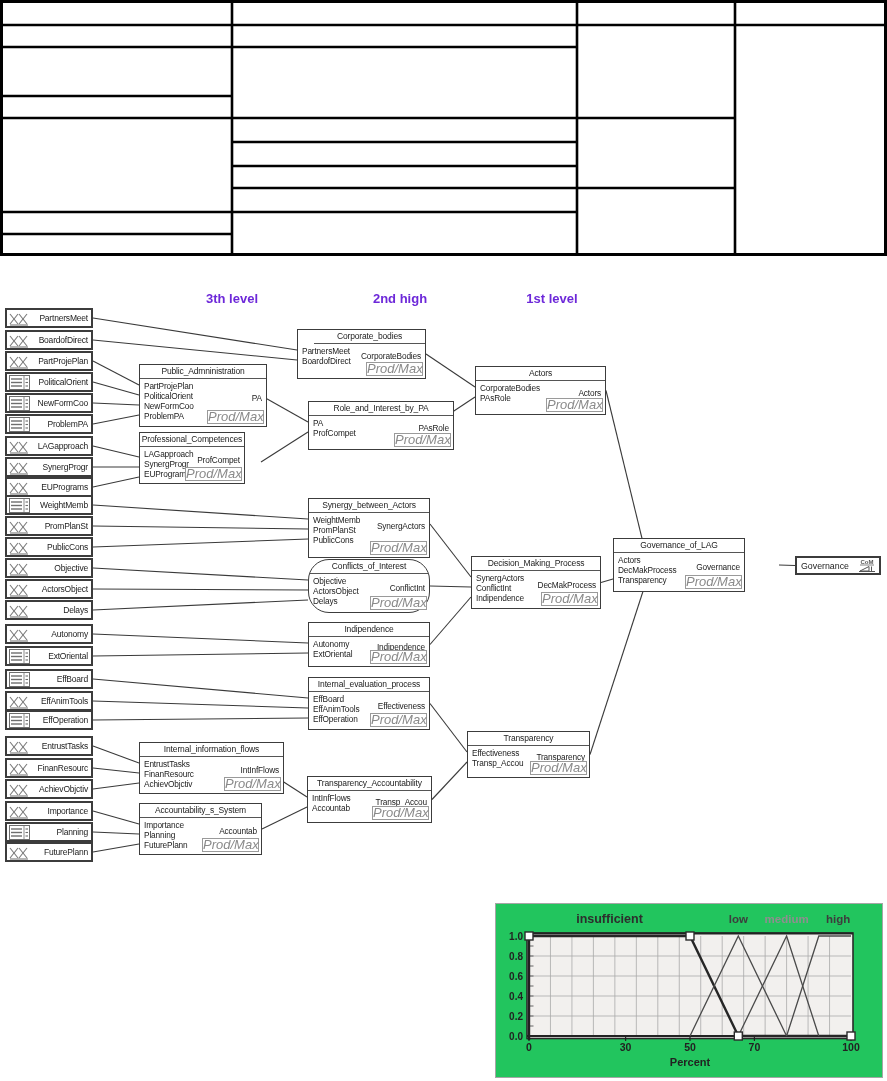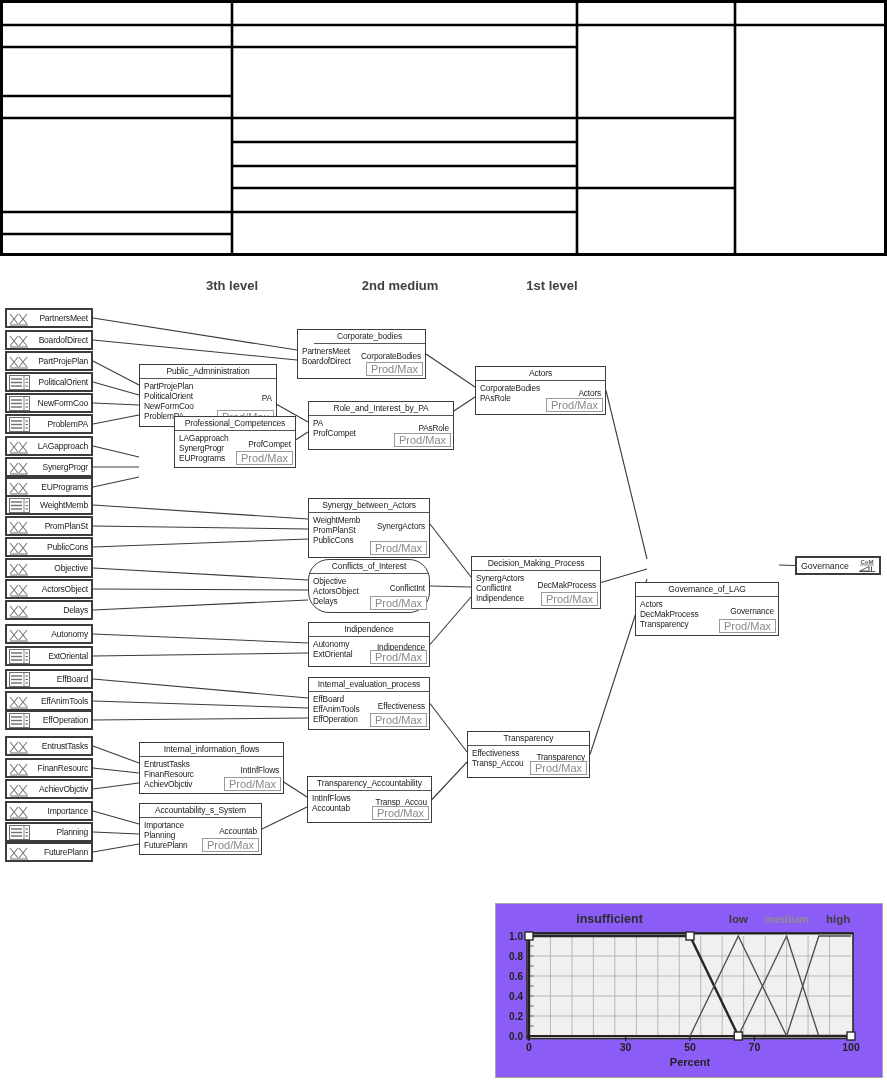--- a/index.html
+++ b/index.html
@@ -1,42 +1,42 @@
 <!DOCTYPE html>
 <html><head>
 <meta charset="utf-8">
 <style>
   html,body{margin:0;padding:0;background:#fff;}
   #page{position:relative;width:887px;height:1081px;background:#fff;overflow:hidden;
         font-family:"Liberation Sans",sans-serif;color:#1e1e1e;}
   svg{display:block;}
   .abs{position:absolute;}
   
-  .level-label{position:absolute;font-size:13px;font-weight:bold;color:#404040;white-space:nowrap;transform:translateX(-50%);}
+  .level-label{position:absolute;font-size:13px;font-weight:bold;color:#6d28d9;white-space:nowrap;transform:translateX(-50%);margin-top:13px;}
   
   .input-var{position:absolute;width:88px;height:20px;border:2px solid #3c3c3c;background:#fff;
              box-sizing:border-box;display:flex;align-items:center;z-index:2;}
   .iv-icon{flex:0 0 24px;height:16px;display:flex;align-items:center;justify-content:center;}
   .iv-label{flex:1;text-align:right;font-size:8.5px;letter-spacing:-0.2px;padding-right:3px;white-space:nowrap;color:#222;}
   
   .rule-block{position:absolute;border:1.6px solid #3c3c3c;background:#fff;box-sizing:border-box;z-index:2;}
   .rb-title{height:13px;border-bottom:1.2px solid #555;font-size:8.5px;letter-spacing:-0.15px;
             text-align:center;line-height:13px;white-space:nowrap;overflow:hidden;color:#222;}
   .rb-in{position:absolute;left:4px;top:16px;font-size:8.3px;letter-spacing:-0.15px;line-height:10px;
          white-space:nowrap;color:#222;}
   .rb-out{position:absolute;right:4px;font-size:8.3px;letter-spacing:-0.15px;white-space:nowrap;color:#222;}
   .rb-op{position:absolute;right:2px;bottom:2px;border:1.2px solid #9a9a9a;background:#fff;
-         font-size:11px;color:#8a8a8a;text-align:center;line-height:12px;height:12px;width:55px;}
+         font-size:13px;color:#8a8a8a;text-align:left;line-height:12px;height:12px;width:55px;font-style:italic;}
   
   .output-var{position:absolute;border:2px solid #3c3c3c;background:#fff;box-sizing:border-box;
               display:flex;align-items:center;z-index:2;}
   .ov-label{flex:1;font-size:8.8px;padding-left:4px;white-space:nowrap;color:#222;}
   .ov-icon{flex:0 0 22px;height:16px;}
   
-  #chart-panel{position:absolute;left:495px;top:903px;width:388px;height:175px;background:#8b5cf6;
+  #chart-panel{position:absolute;left:495px;top:903px;width:388px;height:175px;background:#22c55e;
                border:1px solid #a6a6a6;box-sizing:border-box;z-index:2;}
 </style>
 </head>
 <body>
 
 <div id="page">
 
   <svg id="table-svg" class="abs" style="left:0;top:0;" width="887" height="258" viewBox="0 0 887 258">
       <rect x="1.5" y="1.5" width="884" height="253" fill="none" stroke="#000" stroke-width="3"></rect>
       <line x1="232" y1="2" x2="232" y2="255" stroke="#000" stroke-width="2.6"></line>
@@ -47,21 +47,21 @@
       <line x1="0" y1="96" x2="232" y2="96" stroke="#000" stroke-width="2.6"></line>
       <line x1="0" y1="118" x2="735" y2="118" stroke="#000" stroke-width="2.6"></line>
       <line x1="232" y1="142" x2="577" y2="142" stroke="#000" stroke-width="2.6"></line>
       <line x1="232" y1="166" x2="577" y2="166" stroke="#000" stroke-width="2.6"></line>
       <line x1="232" y1="188" x2="735" y2="188" stroke="#000" stroke-width="2.6"></line>
       <line x1="0" y1="212" x2="577" y2="212" stroke="#000" stroke-width="2.6"></line>
       <line x1="0" y1="234" x2="232" y2="234" stroke="#000" stroke-width="2.6"></line>
     </svg>
 
   <span class="level-label" style="left:232px;top:278px;">3th level</span>
-  <span class="level-label" style="left:400px;top:278px;">2nd medium</span>
+  <span class="level-label" style="left:400px;top:278px;">2nd high</span>
   <span class="level-label" style="left:552px;top:278px;">1st level</span>
 
   <svg id="edges-svg" class="abs" style="left:0;top:0;z-index:1;" width="887" height="900" viewBox="0 0 887 900">
       <line x1="93" y1="318" x2="297" y2="350" stroke="#3a3a3a" stroke-width="1.1"></line>
       <line x1="93" y1="340" x2="297" y2="360" stroke="#3a3a3a" stroke-width="1.1"></line>
       <line x1="93" y1="361" x2="139" y2="385" stroke="#3a3a3a" stroke-width="1.1"></line>
       <line x1="93" y1="382" x2="139" y2="395" stroke="#3a3a3a" stroke-width="1.1"></line>
       <line x1="93" y1="403" x2="139" y2="405" stroke="#3a3a3a" stroke-width="1.1"></line>
       <line x1="93" y1="424" x2="139" y2="415" stroke="#3a3a3a" stroke-width="1.1"></line>
       <line x1="93" y1="446" x2="139" y2="457" stroke="#3a3a3a" stroke-width="1.1"></line>
@@ -508,41 +508,41 @@
       </div>
       <div class="rule-block" style="left: 297px; top: 329px; width: 129px; height: 50px; padding-left: 16px;">
         <div class="rb-title">Corporate_bodies</div>
      <div class="rb-in">
           <div>PartnersMeet</div>
           <div>BoardofDirect</div>
         </div>
      <div class="rb-out" style="top:21px">CorporateBodies</div>
      <div class="rb-op">Prod/Max</div>
       </div>
-      <div class="rule-block" style="left: 139px; top: 364px; width: 138px; height: 63px;">
+      <div class="rule-block" style="left: 139px; top: 364px; width: 128px; height: 63px;">
         <div class="rb-title">Public_Admninistration</div>
      <div class="rb-in">
           <div>PartProjePlan</div>
           <div>PoliticalOrient</div>
           <div>NewFormCoo</div>
           <div>ProblemPA</div>
         </div>
      <div class="rb-out" style="top:28px">PA</div>
      <div class="rb-op">Prod/Max</div>
       </div>
       <div class="rule-block" style="left: 308px; top: 401px; width: 146px; height: 49px;">
         <div class="rb-title">Role_and_Interest_by_PA</div>
      <div class="rb-in">
           <div>PA</div>
           <div>ProfCompet</div>
         </div>
      <div class="rb-out" style="top:21px">PAsRole</div>
      <div class="rb-op">Prod/Max</div>
       </div>
-      <div class="rule-block" style="left: 139px; top: 416px; width: 122px; height: 52px; margin-left: 35px;">
+      <div class="rule-block" style="left: 139px; top: 432px; width: 106px; height: 52px;">
         <div class="rb-title">Professional_Competences</div>
      <div class="rb-in">
           <div>LAGapproach</div>
           <div>SynergProgr</div>
           <div>EUPrograms</div>
         </div>
      <div class="rb-out" style="top:22px">ProfCompet</div>
      <div class="rb-op">Prod/Max</div>
       </div>
       <div class="rule-block" style="left: 475px; top: 366px; width: 131px; height: 49px;">
@@ -586,21 +586,21 @@
       <div class="rule-block" style="left: 471px; top: 556px; width: 130px; height: 53px;">
         <div class="rb-title">Decision_Making_Process</div>
      <div class="rb-in">
           <div>SynergActors</div>
           <div>ConflictInt</div>
           <div>Indipendence</div>
         </div>
      <div class="rb-out" style="top:23px">DecMakProcess</div>
      <div class="rb-op">Prod/Max</div>
       </div>
-      <div class="rule-block" style="left: 635px; top: 538px; width: 144px; height: 54px; margin-top: 44px;">
+      <div class="rule-block" style="left: 613px; top: 538px; width: 132px; height: 54px;">
         <div class="rb-title">Governance_of_LAG</div>
      <div class="rb-in">
           <div>Actors</div>
           <div>DecMakProcess</div>
           <div>Transparency</div>
         </div>
      <div class="rb-out" style="top:23px">Governance</div>
      <div class="rb-op">Prod/Max</div>
       </div>
       <div class="rule-block" style="left: 308px; top: 677px; width: 122px; height: 53px;">

